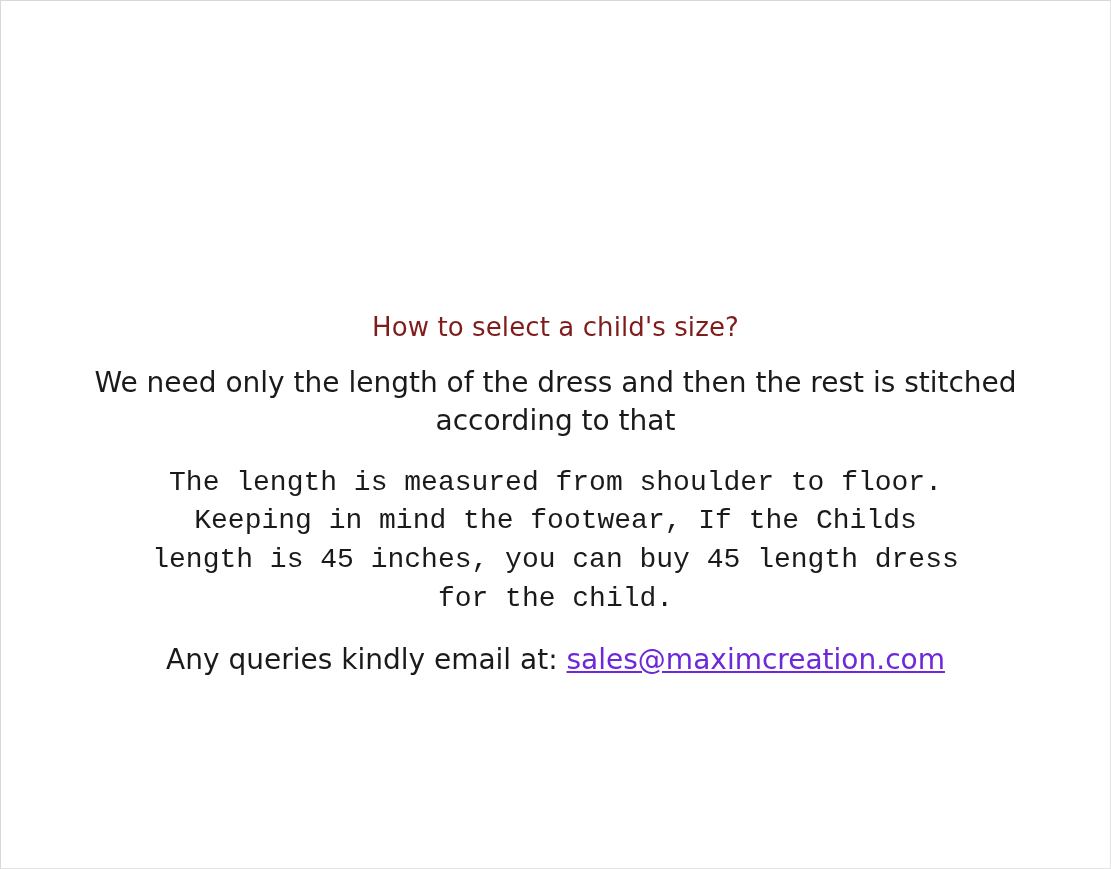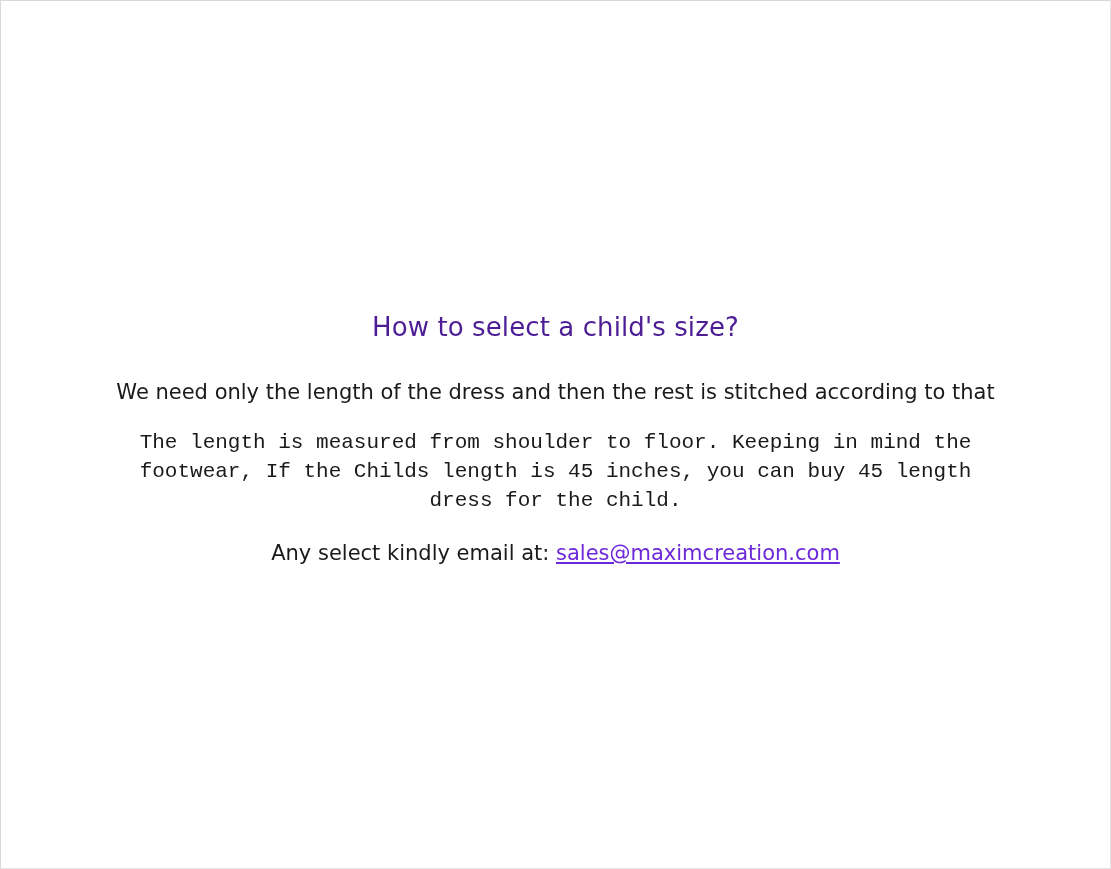--- a/index.html
+++ b/index.html
@@ -26,30 +26,30 @@
   }
   .content {
     position: absolute;
     left: 0;
     right: 0;
     top: 310px;
     padding: 0 70px;
     text-align: center;
   }
   .heading {
-    color: #4c1d95;
+    color: #7f1d1d;
     font-size: 26px;
     font-weight: 400;
     line-height: 1.25;
-    margin: 0 0 34px 0;
+    margin: 0 0 20px 0;
     letter-spacing: 0.1px;
   }
   .para {
     color: #1a1a1a;
-    font-size: 21px;
+    font-size: 28px;
     line-height: 1.38;
     margin: 0 0 23px 0;
     font-weight: 400;
     text-align: center;
   }
   .para.tight {
     max-width: 840px;
     margin-left: auto;
     margin-right: auto;
     font-family: Liberation Mono, monospace;
@@ -67,15 +67,15 @@
 <body>
 
 <div class="page">
   <div class="content">
     <h1 class="heading">How to select a child's size?</h1>
 
     <p class="para">We need only the length of the dress and then the rest is stitched according to that</p>
 
     <p class="para tight">The length is measured from shoulder to floor. Keeping in mind the footwear, If the Childs length is 45 inches, you can buy 45 length dress for the child.</p>
 
-    <p class="para"><span>Any select kindly email at: </span><a class="email-link" href="#">sales@maximcreation.com</a></p>
+    <p class="para"><span>Any queries kindly email at: </span><a class="email-link" href="#">sales@maximcreation.com</a></p>
   </div>
 </div>
 
 </body></html>

